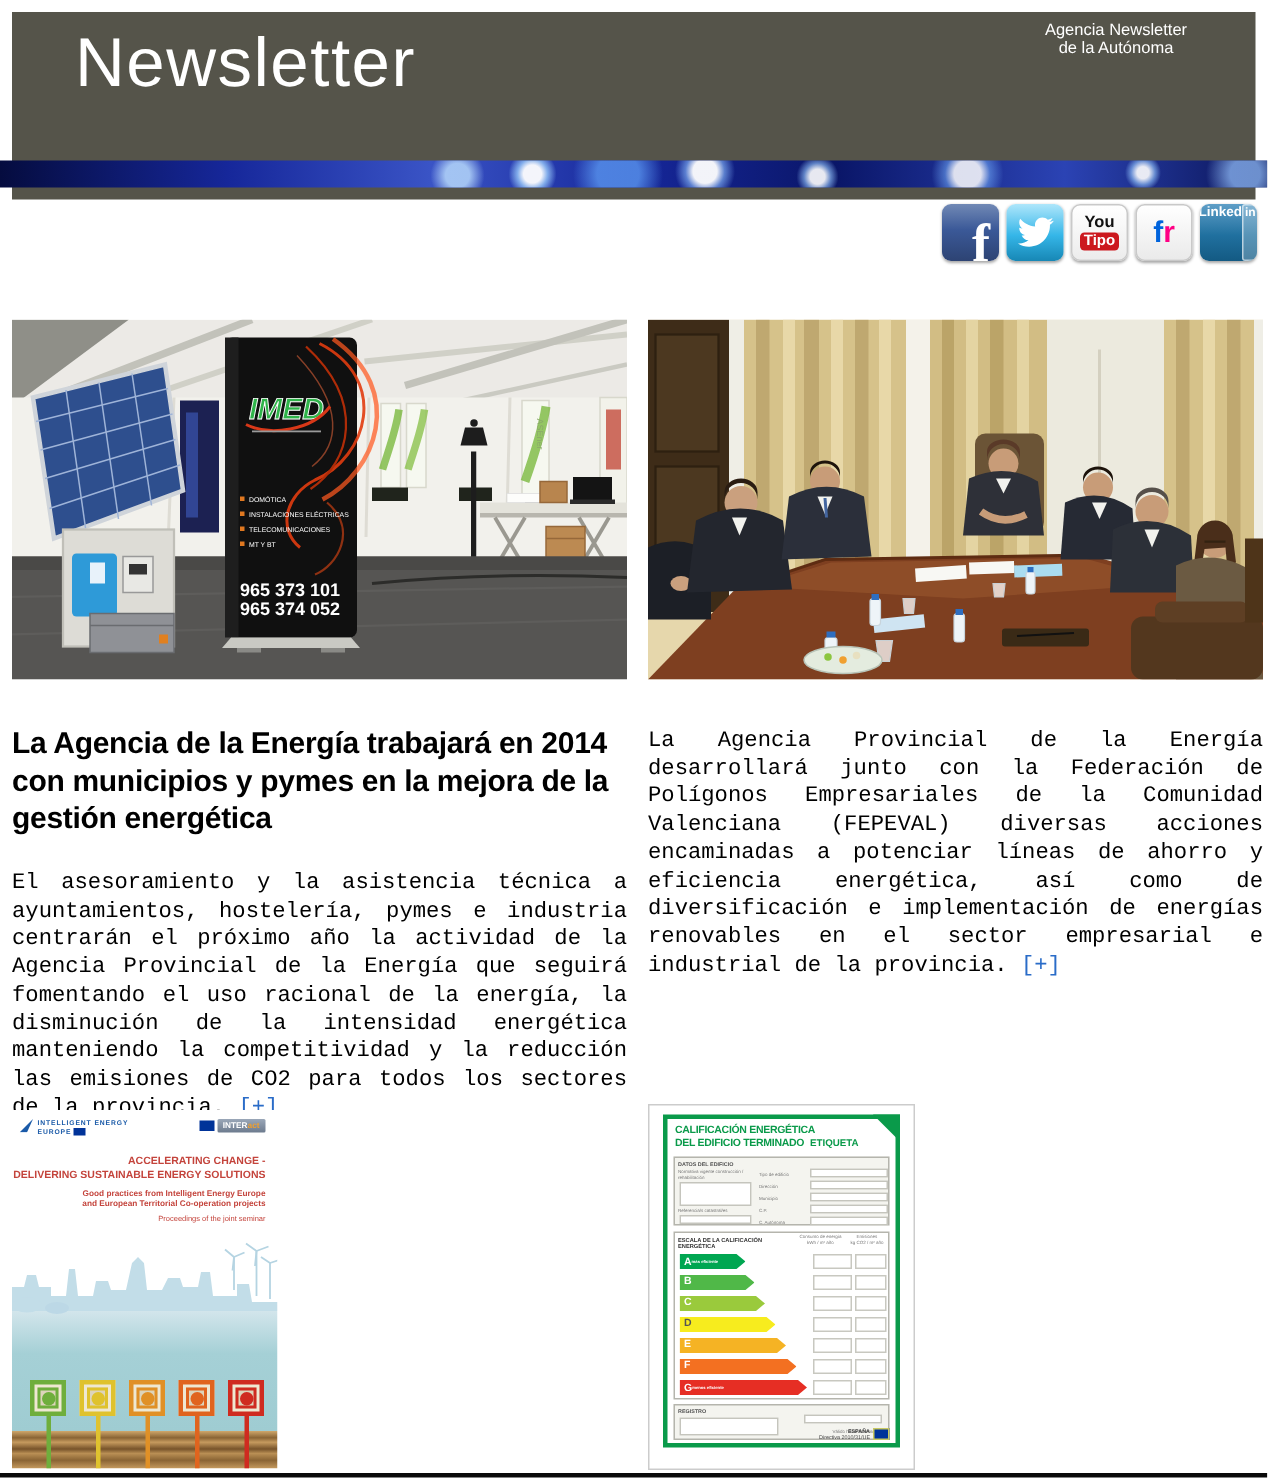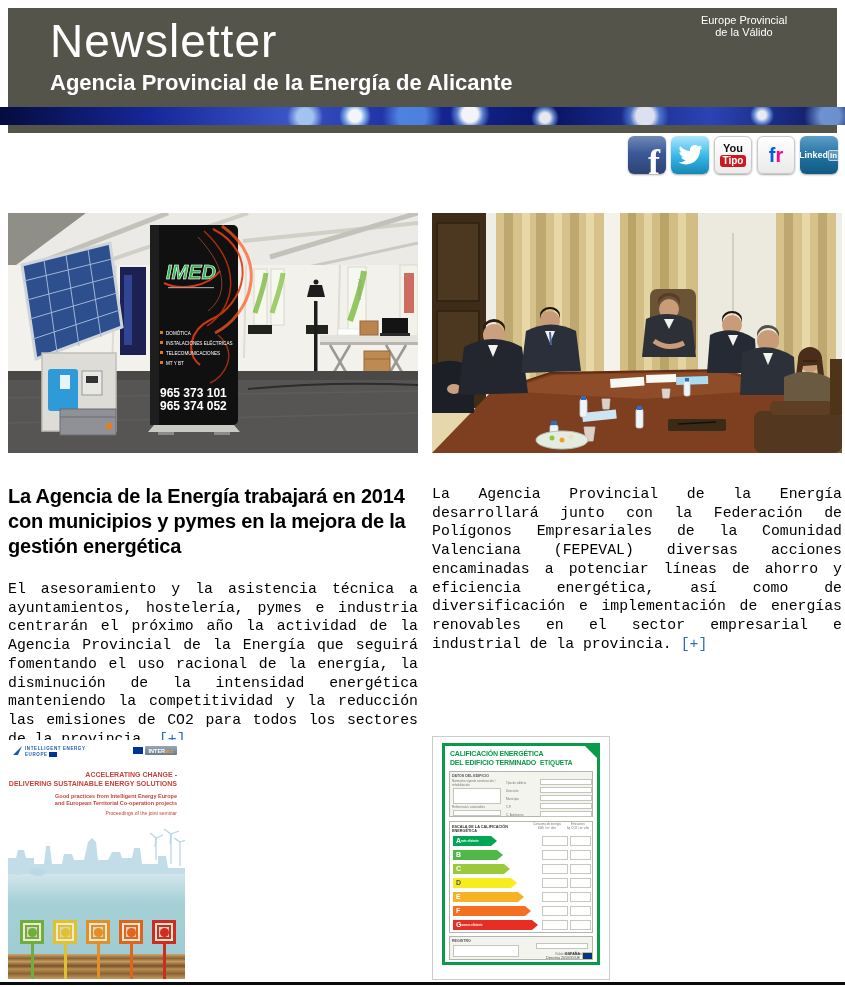--- a/index.html
+++ b/index.html
@@ -37,21 +37,21 @@
            box-shadow:0 1px 2px rgba(0,0,0,.35); }
   .fb { background:linear-gradient(#7189b5, #3b5998 45%, #2d4373); }
   .fb .f { position:absolute; right:6px; bottom:-9px; color:#fff; font-size:36px; font-weight:bold; font-family:"Liberation Serif", serif; }
   .tw { background:linear-gradient(#aee6fb, #35b6e8 55%, #1787b5); display:flex; align-items:center; justify-content:center; }
   .yt { background:linear-gradient(#fff, #ececec); border:1px solid #c9c9c9; display:flex; flex-direction:column; align-items:center; justify-content:center; }
   .yt .you { color:#111; font-weight:bold; font-size:11px; line-height:11px; }
   .yt .tube { background:#cc181e; color:#fff; font-weight:bold; font-size:10px; line-height:12px; padding:0 3px; border-radius:3px; margin-top:1px; }
   .fl { background:linear-gradient(#fff, #eaeaea); border:1px solid #c9c9c9; display:flex; align-items:center; justify-content:center; }
   .fl span { font-size:20px; font-weight:bold; line-height:20px; }
   .fl .ff { color:#0063dc; } .fl .fr { color:#ff0084; }
-  .li { background:linear-gradient(#5e9ec7, #20709f 55%, #135a83); display:flex; align-items:center; justify-content:center; gap:0; }
+  .li { background:linear-gradient(#5e9ec7, #20709f 55%, #135a83); display:flex; justify-content:center; gap:0; }
   .li .ltxt { color:#fff; font-weight:bold; font-size:9px; }
   .li .lin { color:#fff; font-weight:bold; font-size:8px; background:rgba(255,255,255,.25); border:1px solid rgba(255,255,255,.6); border-radius:2px; padding:0 1px; line-height:9px; }
 
   
   .photo { position:absolute; top:213px; width:410px; height:293px; overflow:hidden; }
   .photo svg { display:block; }
   .photo-left { left:8px; } .photo-right { left:432px; }
 
   
   .col { position:absolute; top:464px; width:410px; color:#000; }
@@ -112,24 +112,23 @@
 
   .endline { position:absolute; left:0; top:982px; width:845px; height:3px; background:#0a0a0a; }
 </style>
 </head>
 <body>
 
 <div class="page">
 
   <div class="header">
     <div class="nl-title">Newsletter</div>
-    <div class="nl-sub">Agencia Provincial de la Energía de Alicante</div>
     <div class="logo">
-      <div class="logo-l1">Europe Provincial</div>
-      <div class="logo-l2">de la Válido</div>
+      <div class="logo-l1">Agencia Newsletter</div>
+      <div class="logo-l2">de la Autónoma</div>
     </div>
   </div>
   <div class="strip"></div>
 
   <div class="social">
     <div class="sicon fb">
         <span class="f">f</span>
       </div>
     <div class="sicon tw">
       <svg width="26" height="26" viewBox="0 0 24 24">

